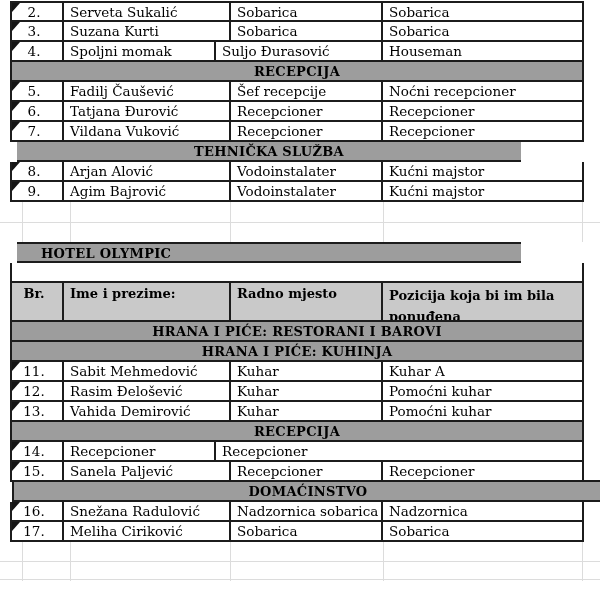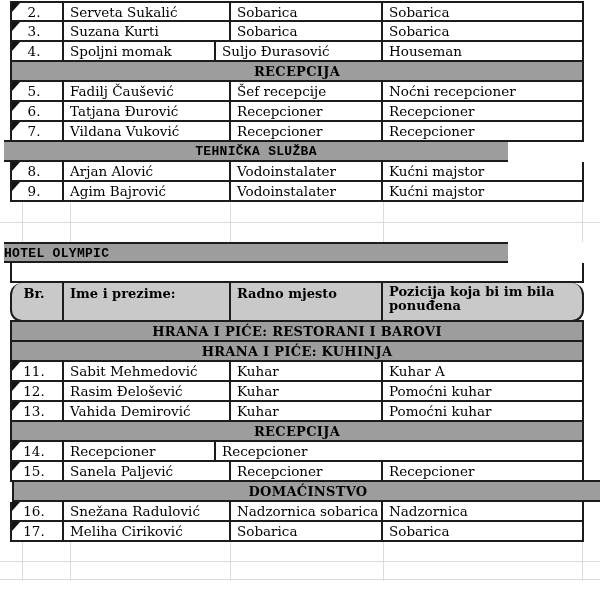--- a/index.html
+++ b/index.html
@@ -23,30 +23,30 @@
   .c-name{width:167px;flex:none;}
   .c-job{width:152px;flex:none;}
   .c-offer{flex:1;}
 
   .corner{position:absolute;top:0;left:0;width:0;height:0;
           border-top:9px solid #141414;border-right:8px solid transparent;}
 
   .band{margin-left:10px;margin-top:-2px;width:574px;height:22px;box-sizing:border-box;
         border:2px solid var(--border);background:var(--band);
         text-align:center;font-weight:bold;font-size:13px;line-height:19px;letter-spacing:.3px;}
-  .band.full{margin-left:4px;width:504px;border-left:none;border-right:none;font-family:Liberation Mono, monospace;}
+  .band.full{margin-left:17px;width:504px;border-left:none;border-right:none;}
   .band.after-empty{margin-top:0;height:21px;}
-  .band.left{text-align:left;}
+  .band.left{text-align:left;padding-left:24px;}
   .band.bleed-right{margin-left:12px;width:590px;border-right:none;}
 
   .emptyrow-cell{flex:1;border-right:none;}
 
-  .header-row{height:39px;background:var(--header_bg);font-weight:bold;font-size:13px;border-radius:12px;}
+  .header-row{height:39px;background:var(--header_bg);font-weight:bold;font-size:13px;}
   .header-row .cell{padding-top:3px;}
-  .header-row .c-offer{white-space:normal;line-height:14px;padding-top:2px;}
+  .header-row .c-offer{white-space:normal;line-height:21px;padding-top:2px;}
 
   .gridarea{position:relative;width:600px;background:#fff;}
   .gridarea.top{height:40px;}
   .gridarea.bottom{height:39px;}
   .vline{position:absolute;top:0;bottom:0;width:1px;background:var(--gridline);}
   .hline{position:absolute;left:0;right:0;height:1px;background:var(--gridline);}
 </style>
 </head>
 <body>
 

